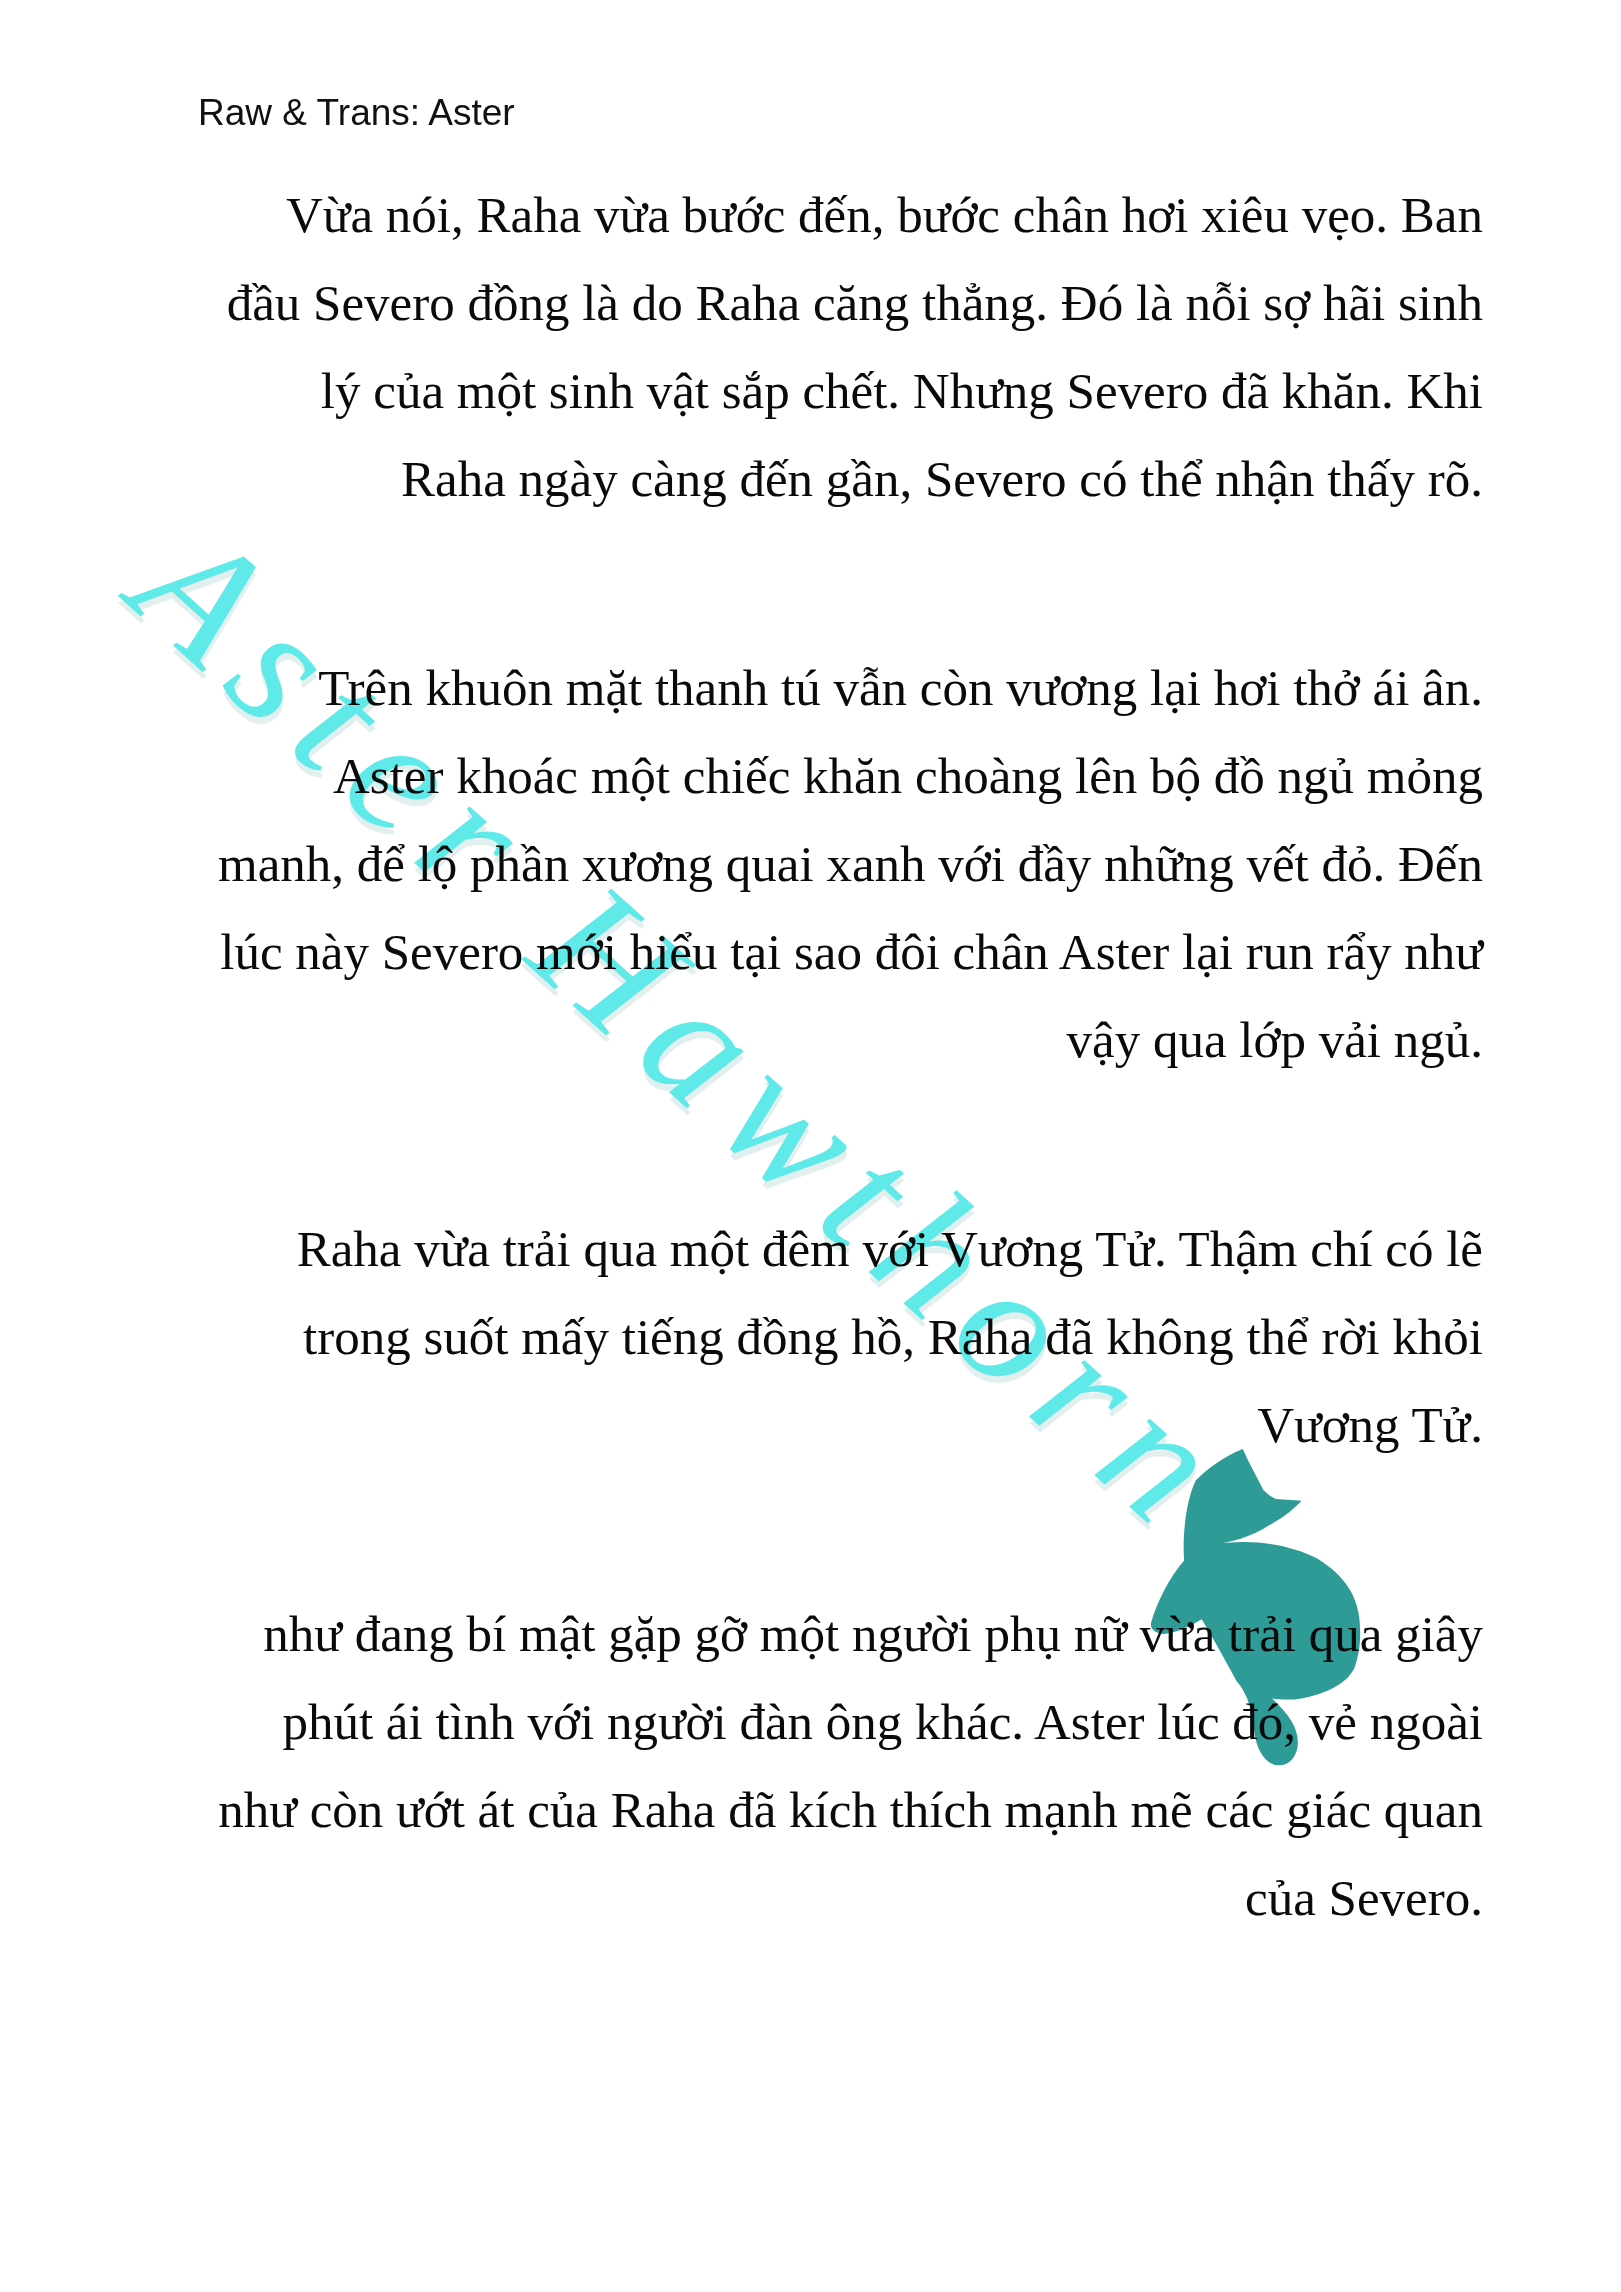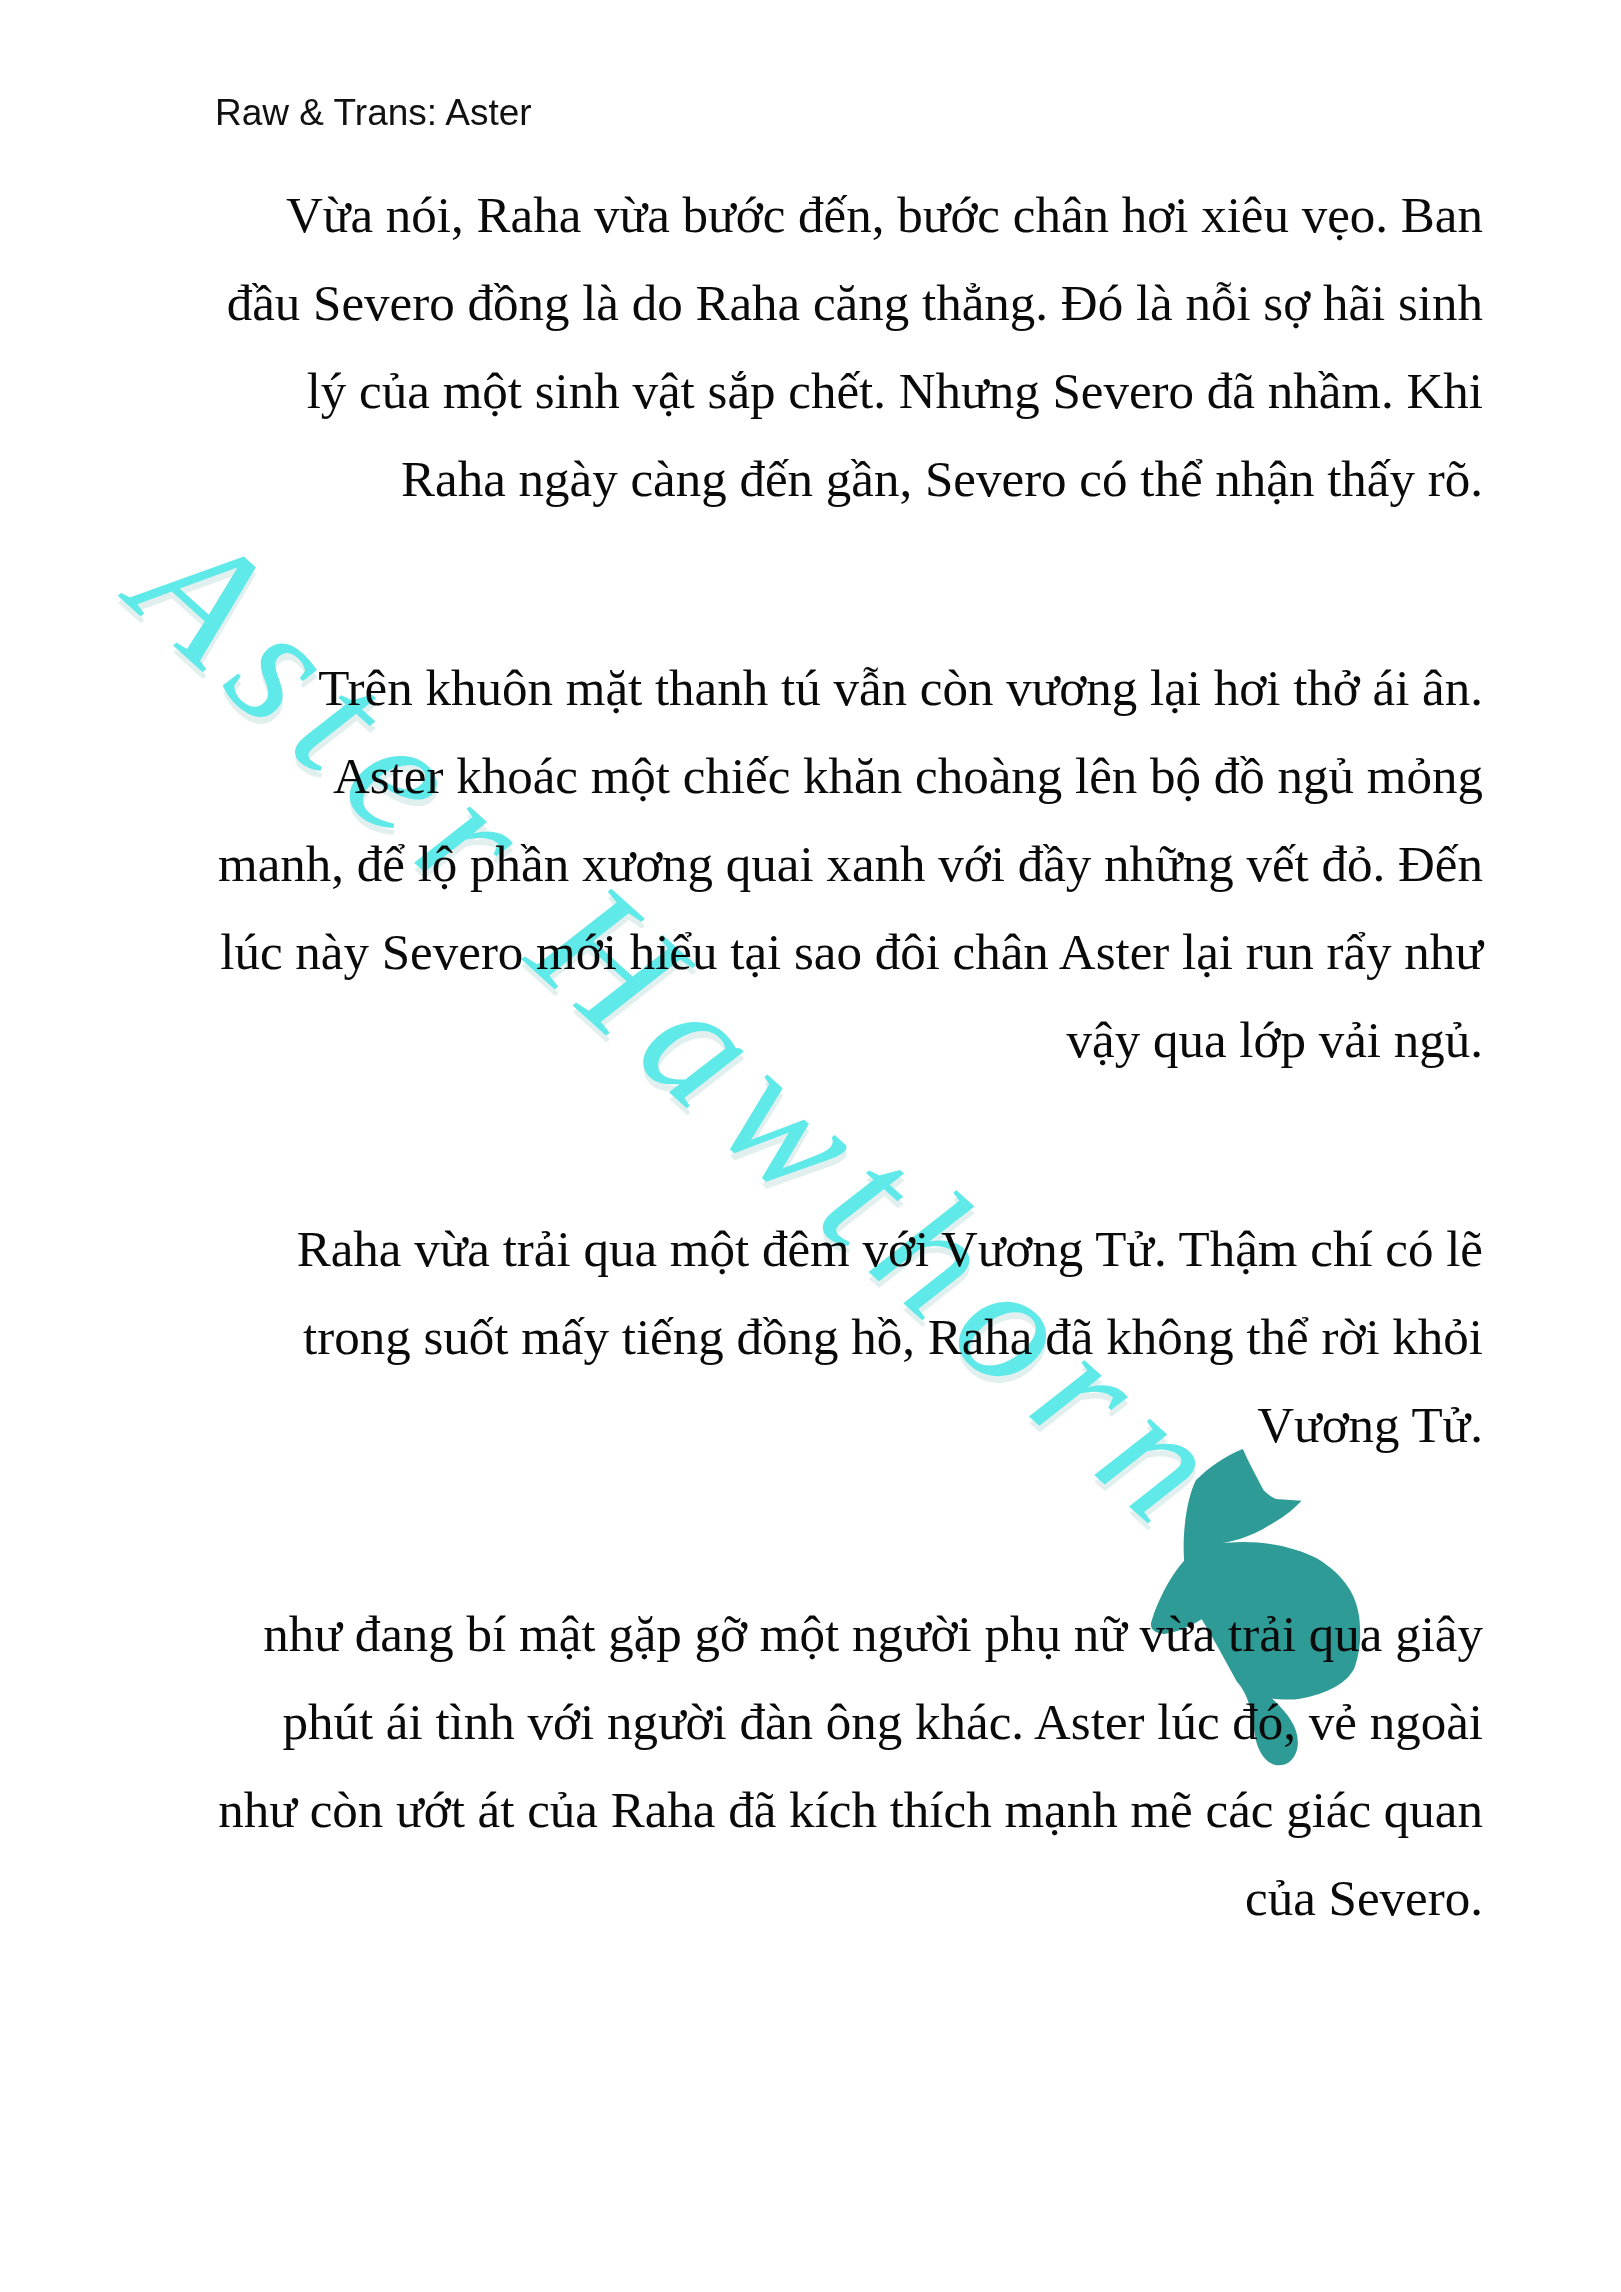--- a/index.html
+++ b/index.html
@@ -16,21 +16,20 @@
   .header {
     position: absolute;
     left: 198px;
     top: 91px;
     z-index: 2;
     font-family: "Liberation Sans", "DejaVu Sans", sans-serif;
     font-size: 37px;
     line-height: 1.2;
     color: #111111;
     white-space: nowrap;
-    margin-left: 17px;
   }
   .watermark {
     position: absolute;
     left: 221px;
     top: 495px;
     z-index: 1;
     font-family: "Liberation Serif", "DejaVu Serif", serif;
     font-style: italic;
     font-size: 172px;
     line-height: 1;
@@ -98,21 +97,21 @@
              C38,96 42,60 52,40
              C64,28 80,16 100,8 Z" fill="#2e9b96"></path>
   </svg>
 
   <div class="header">Raw &amp; Trans: Aster</div>
 
   <div class="content">
       <p class="paragraph">
         <span class="line">Vừa nói, Raha vừa bước đến, bước chân hơi xiêu vẹo. Ban</span>
         <span class="line">đầu Severo đồng là do Raha căng thẳng. Đó là nỗi sợ hãi sinh</span>
-        <span class="line">lý của một sinh vật sắp chết. Nhưng Severo đã nhầm. Khi</span>
+        <span class="line">lý của một sinh vật sắp chết. Nhưng Severo đã khăn. Khi</span>
         <span class="line">Raha ngày càng đến gần, Severo có thể nhận thấy rõ.</span>
       </p>
       <p class="paragraph">
         <span class="line">Trên khuôn mặt thanh tú vẫn còn vương lại hơi thở ái ân.</span>
         <span class="line">Aster khoác một chiếc khăn choàng lên bộ đồ ngủ mỏng</span>
         <span class="line">manh, để lộ phần xương quai xanh với đầy những vết đỏ. Đến</span>
         <span class="line">lúc này Severo mới hiểu tại sao đôi chân Aster lại run rẩy như</span>
         <span class="line">vậy qua lớp vải ngủ.</span>
       </p>
       <p class="paragraph">

